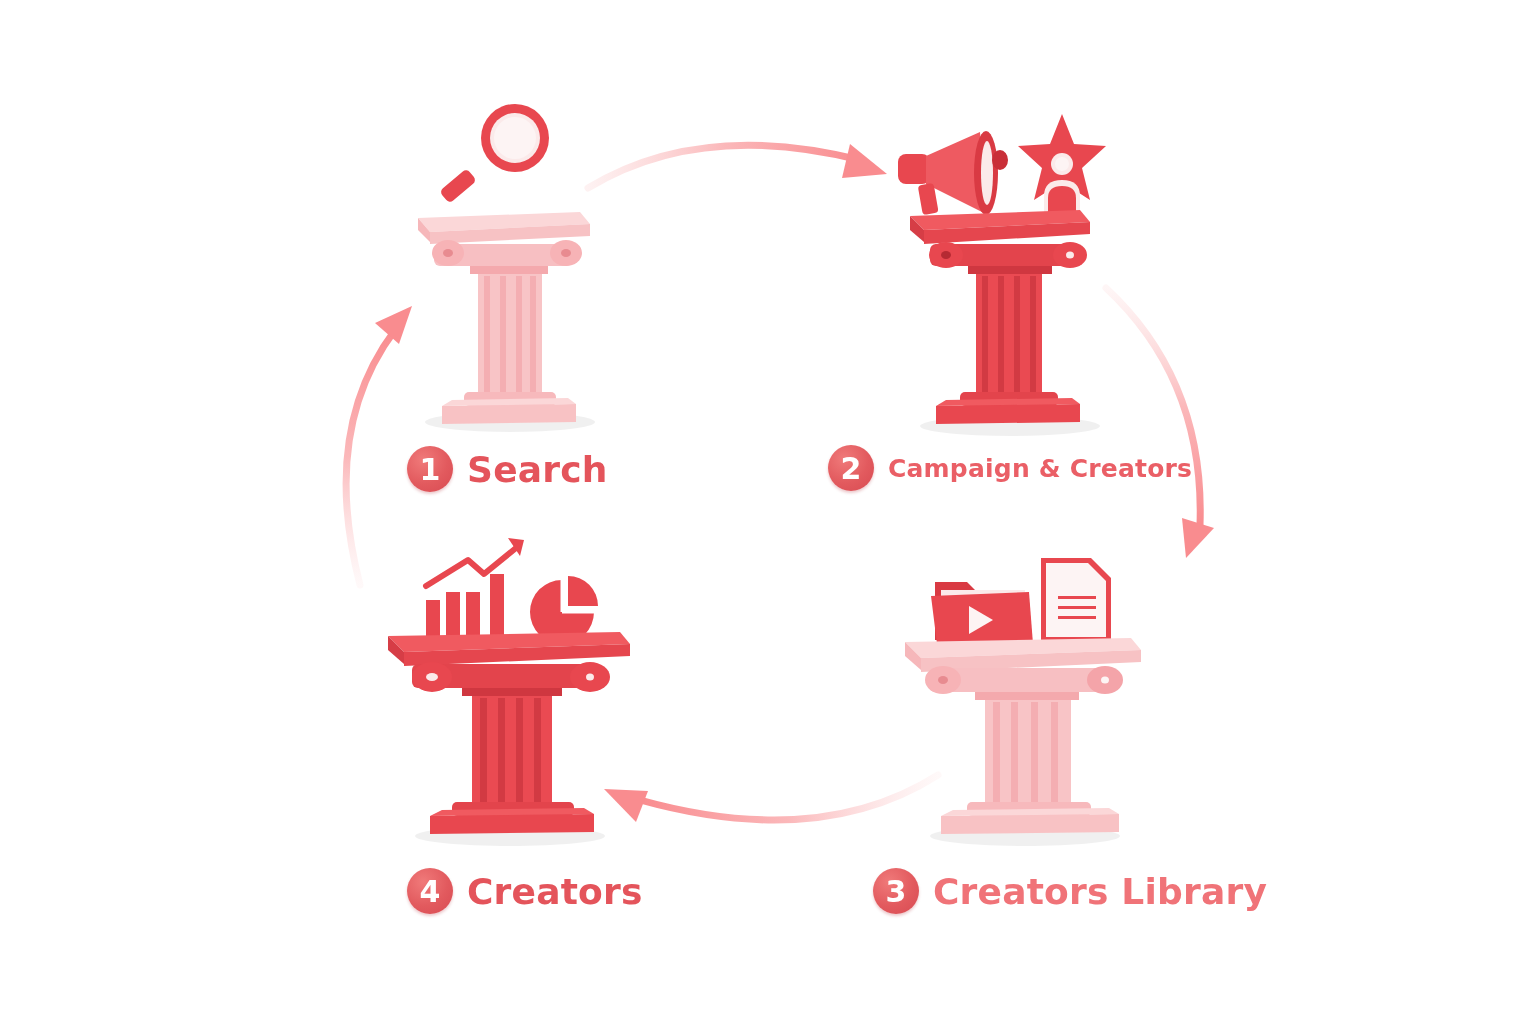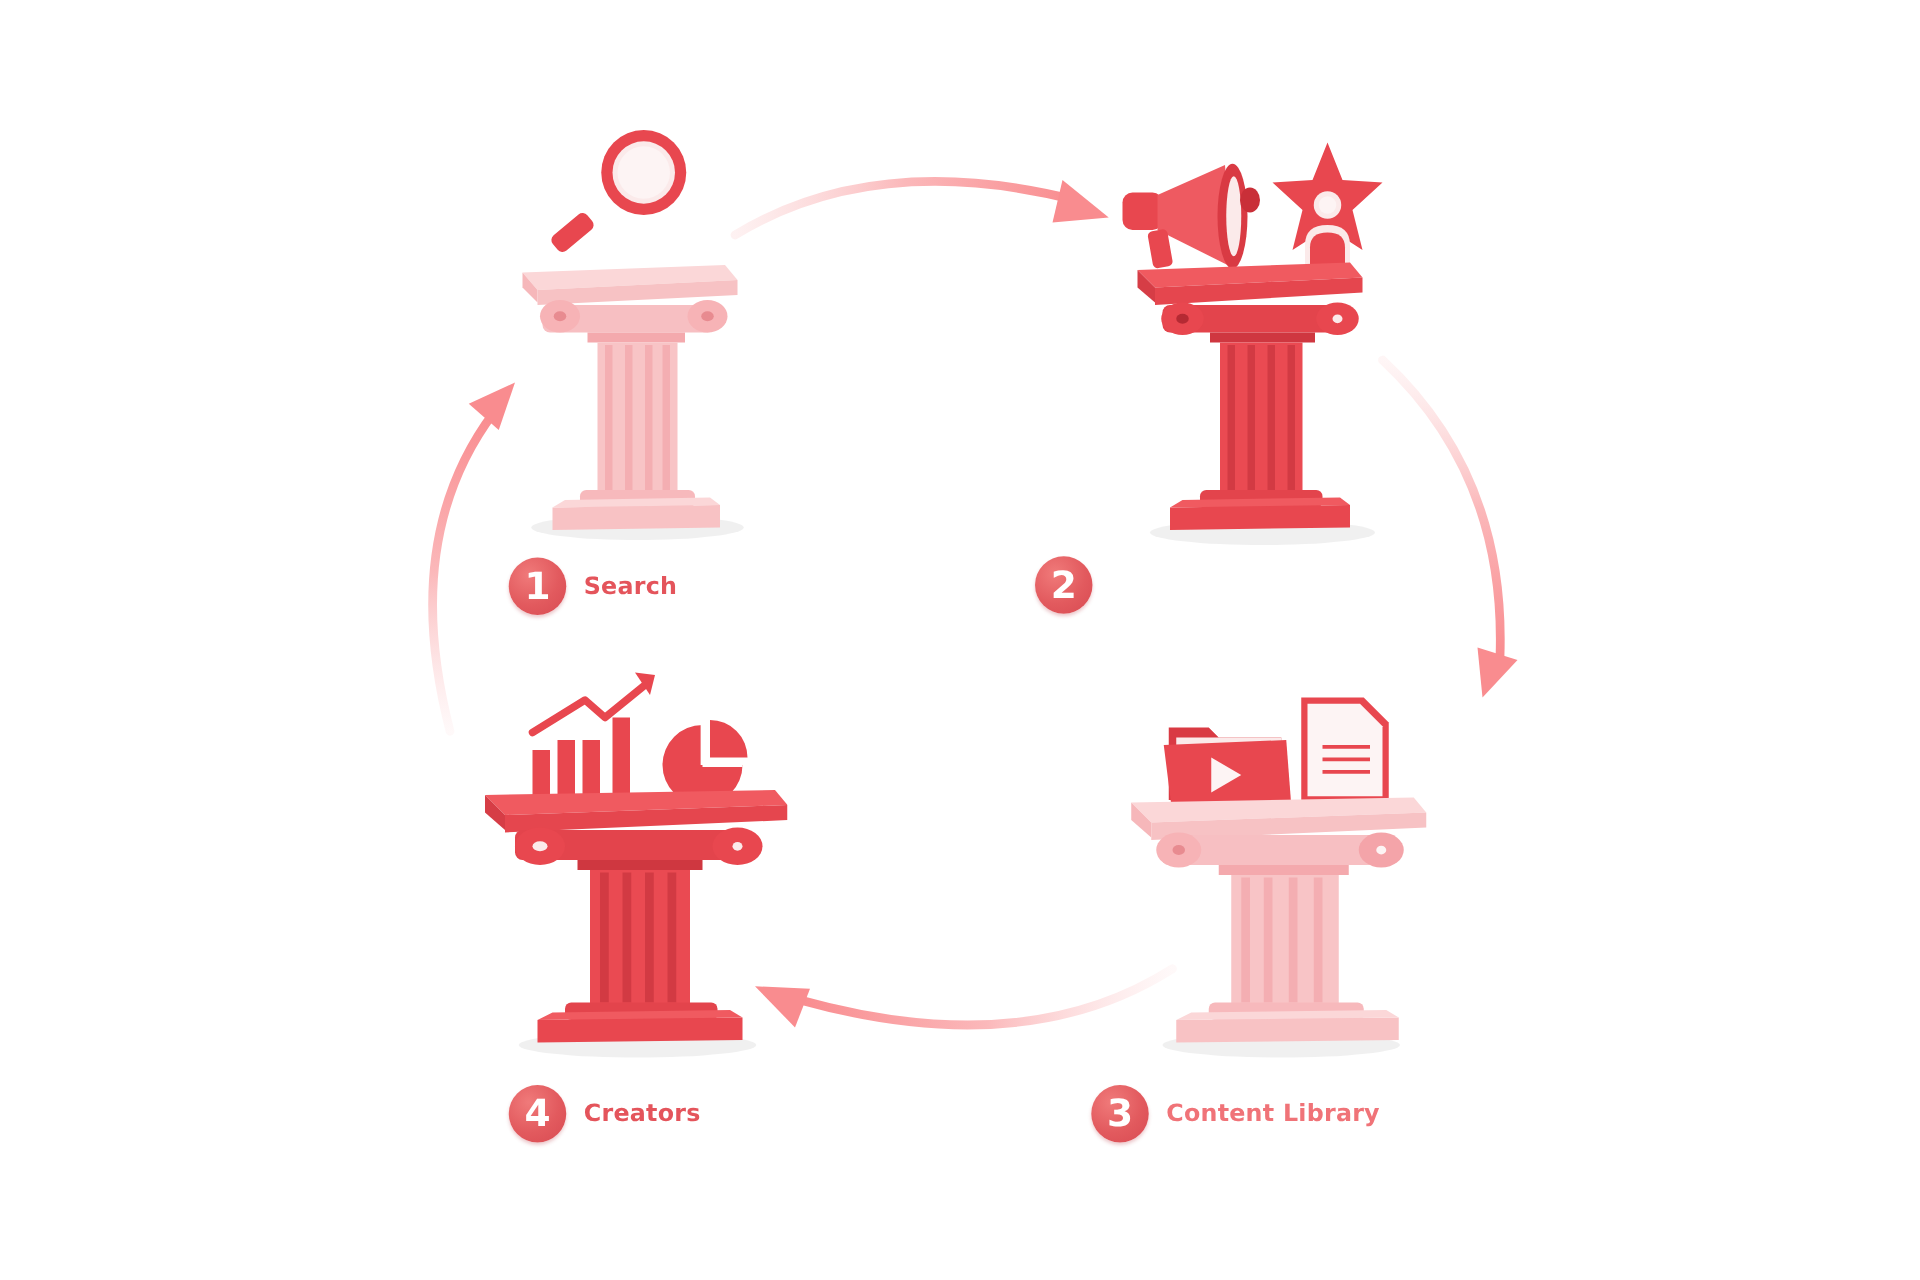--- a/index.html
+++ b/index.html
@@ -14,21 +14,21 @@
   .label {
     position:absolute; display:flex; align-items:center; gap:14px; white-space:nowrap;
   }
   .badge {
     width:46px; height:46px; border-radius:50%;
     background:radial-gradient(circle at 35% 30%, #f07a7a 0%, #e25a5e 55%, #d84a52 100%);
     color:#fff; font-weight:bold; font-size:30px; display:flex; align-items:center; justify-content:center;
     box-shadow:0 2px 3px rgba(180,40,50,0.25);
     font-family:"DejaVu Sans",sans-serif;
   }
-  .label-text { font-weight:bold; font-size:19px; letter-spacing:0.2px; }
+  .label-text { font-weight:bold; font-size:36px; letter-spacing:0.2px; }
   .label-text.red { color:#e4545b; }
   .label-text.pink { color:#f07378; }
   .label-text.mid { color:#ea5f66; }
 </style>
 </head>
 <body>
 
 <div class="stage">
 
   <svg class="arrows" viewBox="0 0 1536 1024">
@@ -153,20 +153,21 @@
       <rect x="108" y="166" width="6" height="116" fill="#d23a43"></rect>
       <rect x="124" y="166" width="6" height="116" fill="#d23a43"></rect>
       <rect x="140" y="166" width="6" height="116" fill="#d23a43"></rect>
 
       <rect x="70" y="282" width="98" height="14" rx="5" fill="#e3444c"></rect>
       <polygon points="46,296 190,294 190,312 46,314" fill="#e8474f"></polygon>
       <polygon points="46,296 190,294 182,288 56,290" fill="#f05a60"></polygon>
     </svg>
     <div class="label" style="left:828px;top:445px">
       <div class="badge">2</div>
+      <div class="label-text mid" style="font-size:25px">Campaign &amp; Creators</div>
     </div>
   </div>
 
   <div class="step">
     <svg class="pillar-wrap" style="left:895px;top:550px" width="250" height="300" viewBox="0 0 250 300">
 
       <g>
         <path d="M40 32 L72 32 L80 40 L130 40 L130 90 L40 90 Z" fill="#d93a43"></path>
         <rect x="46" y="40" width="84" height="12" fill="#fbeaea"></rect>
         <path d="M36 46 L134 42 L138 94 L42 94 Z" fill="#e8474f"></path>
@@ -199,21 +200,21 @@
       <rect x="116" y="152" width="7" height="100" fill="#f4aeb2"></rect>
       <rect x="136" y="152" width="7" height="100" fill="#f4aeb2"></rect>
       <rect x="156" y="152" width="7" height="100" fill="#f4aeb2"></rect>
 
       <rect x="72" y="252" width="124" height="14" rx="5" fill="#f7b9bc"></rect>
       <polygon points="46,266 224,264 224,282 46,284" fill="#f8c2c4"></polygon>
       <polygon points="46,266 224,264 214,258 58,260" fill="#fbd7d8"></polygon>
     </svg>
     <div class="label" style="left:873px;top:868px">
       <div class="badge">3</div>
-      <div class="label-text pink">Content Library</div>
+      <div class="label-text pink">Creators Library</div>
     </div>
   </div>
 
   <div class="step">
     <svg class="pillar-wrap" style="left:380px;top:530px" width="250" height="320" viewBox="0 0 250 320">
 
       <g>
         <polyline points="46,56 88,30 104,44 136,18" fill="none" stroke="#e8474f" stroke-width="6" stroke-linejoin="round" stroke-linecap="round"></polyline>
         <polygon points="128,8 144,10 140,26" fill="#e8474f"></polygon>
         <rect x="46" y="70" width="14" height="42" fill="#e8474f"></rect>

